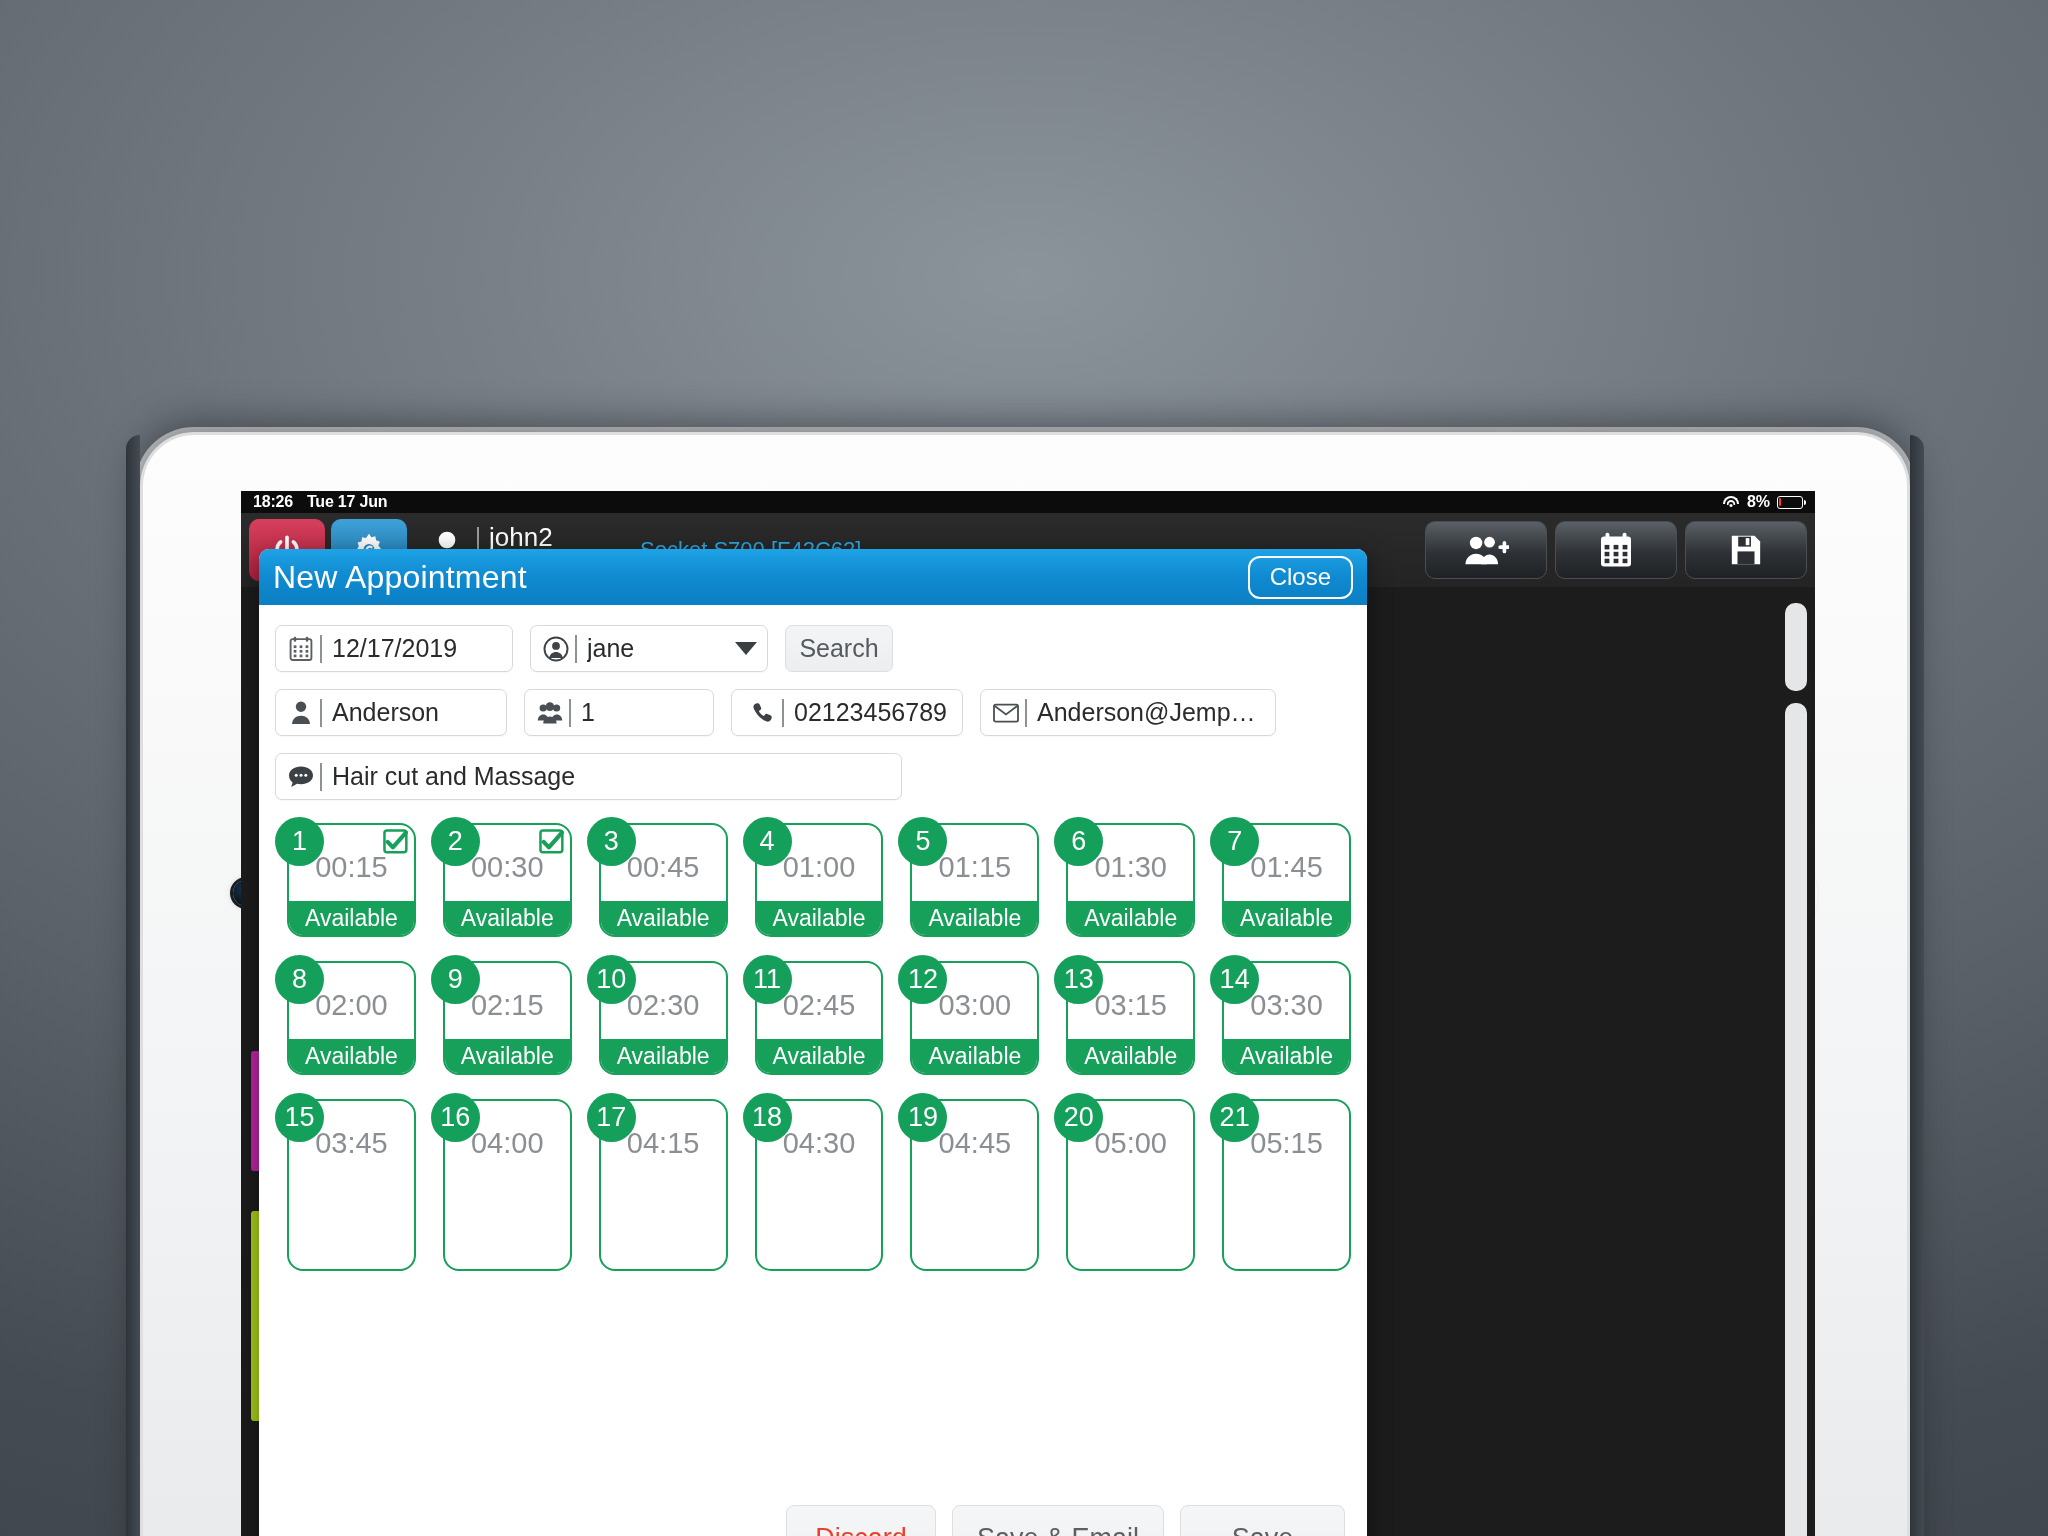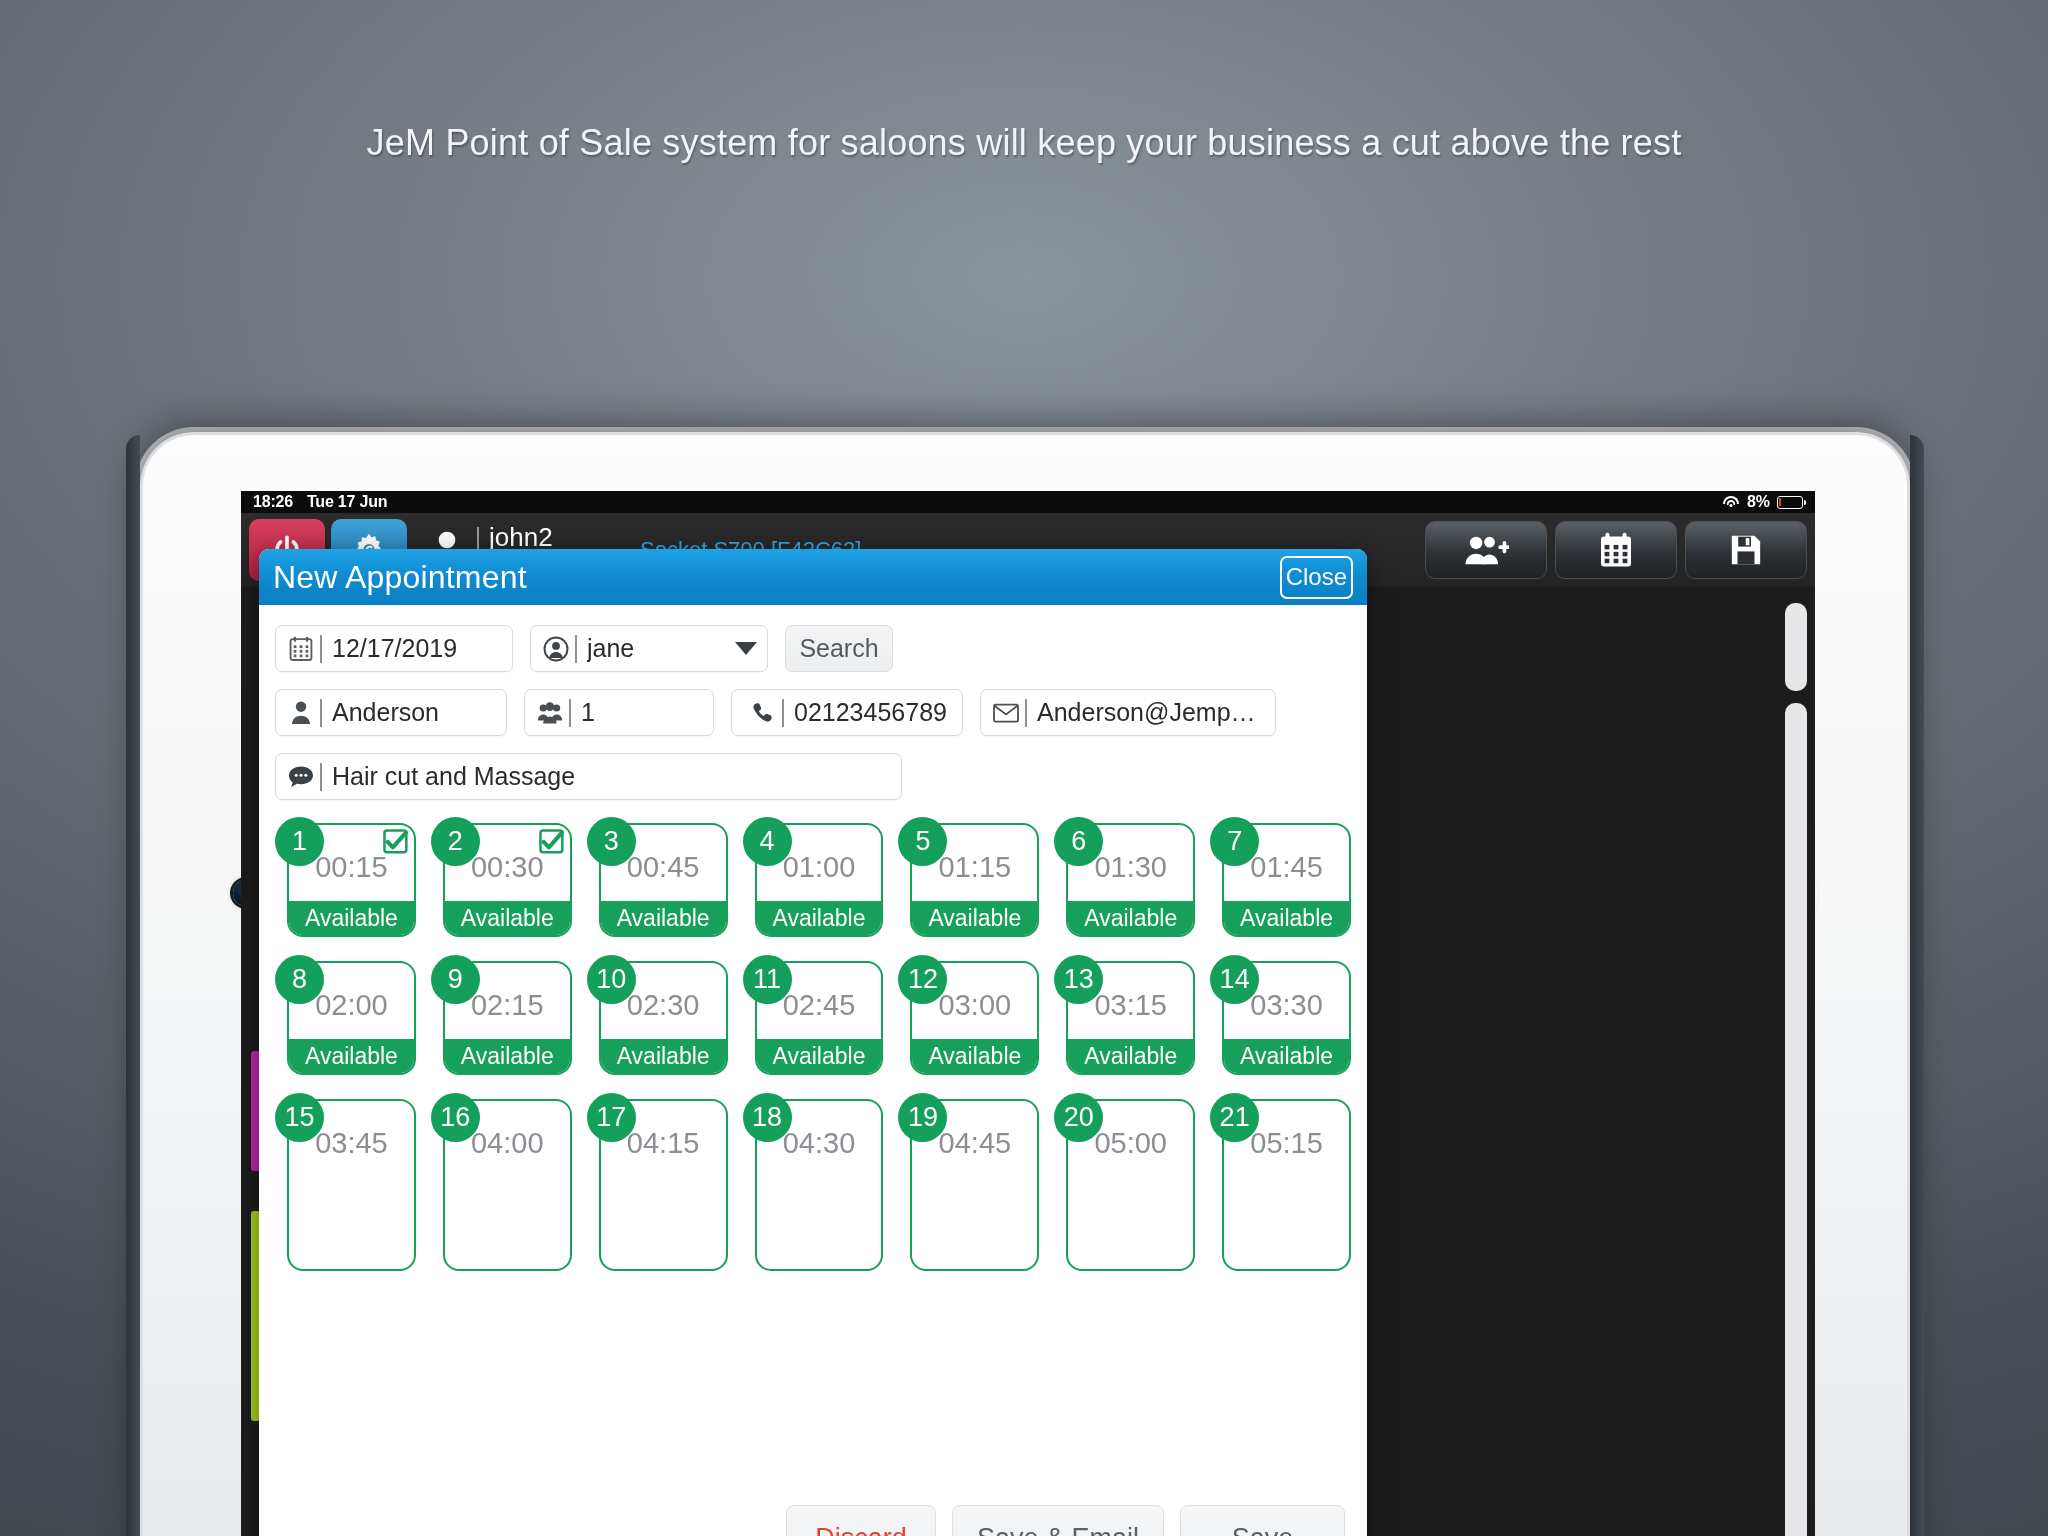--- a/index.html
+++ b/index.html
@@ -146,22 +146,22 @@
     display: flex; flex-direction: column;
   }
   .modal-head {
     height: 56px; flex: none;
     background: linear-gradient(180deg,#1fa2e6 0%, #0f8ad0 50%, #0b7fc4 100%);
     display: flex; align-items: center; padding: 0 14px;
   }
   .modal-title { color:#fff; font-size: 32px; letter-spacing:.2px;}
   .close-btn {
     margin-left:auto; color:#fff; font-size:24px;
-    border: 2px solid #fff; border-radius: 7px;
-    padding: 5px 4px 6px; background: transparent;
+    border: 2px solid #fff; border-radius: 12px;
+    padding: 5px 20px 6px; background: transparent;
   }
   .modal-body { flex: 1; padding: 20px 16px 0; overflow: hidden; position: relative;}
 
   
   .row { display:flex; gap: 17px; margin-bottom: 17px; }
   .field {
     height: 47px; background:#fff; border:1px solid #d6d8da; border-radius:7px;
     display:flex; align-items:center; padding: 0 10px; gap: 0;
     box-shadow: 0 1px 1px rgba(0,0,0,.03);
   }
@@ -231,21 +231,20 @@
     background: linear-gradient(180deg,#f5f6f7,#eef0f1);
     font-size: 27px; color:#5b6065;
     display:flex; align-items:center; justify-content:center;
   }
   .foot-btn.danger { color:#e8402a; min-width: 150px;}
 </style>
 </head>
 <body>
 
 <div class="promo">
-  <div class="promo-sub">JeM Point of Sale system for saloons will keep your business a cut above the rest</div>
 </div>
 
 <div class="tablet">
   <div class="tablet-edge-l"></div>
   <div class="tablet-edge-r"></div>
   <div class="camera"></div>
   <div class="homebtn">
     <div class="homebtn-sq"></div>
   </div>
 

